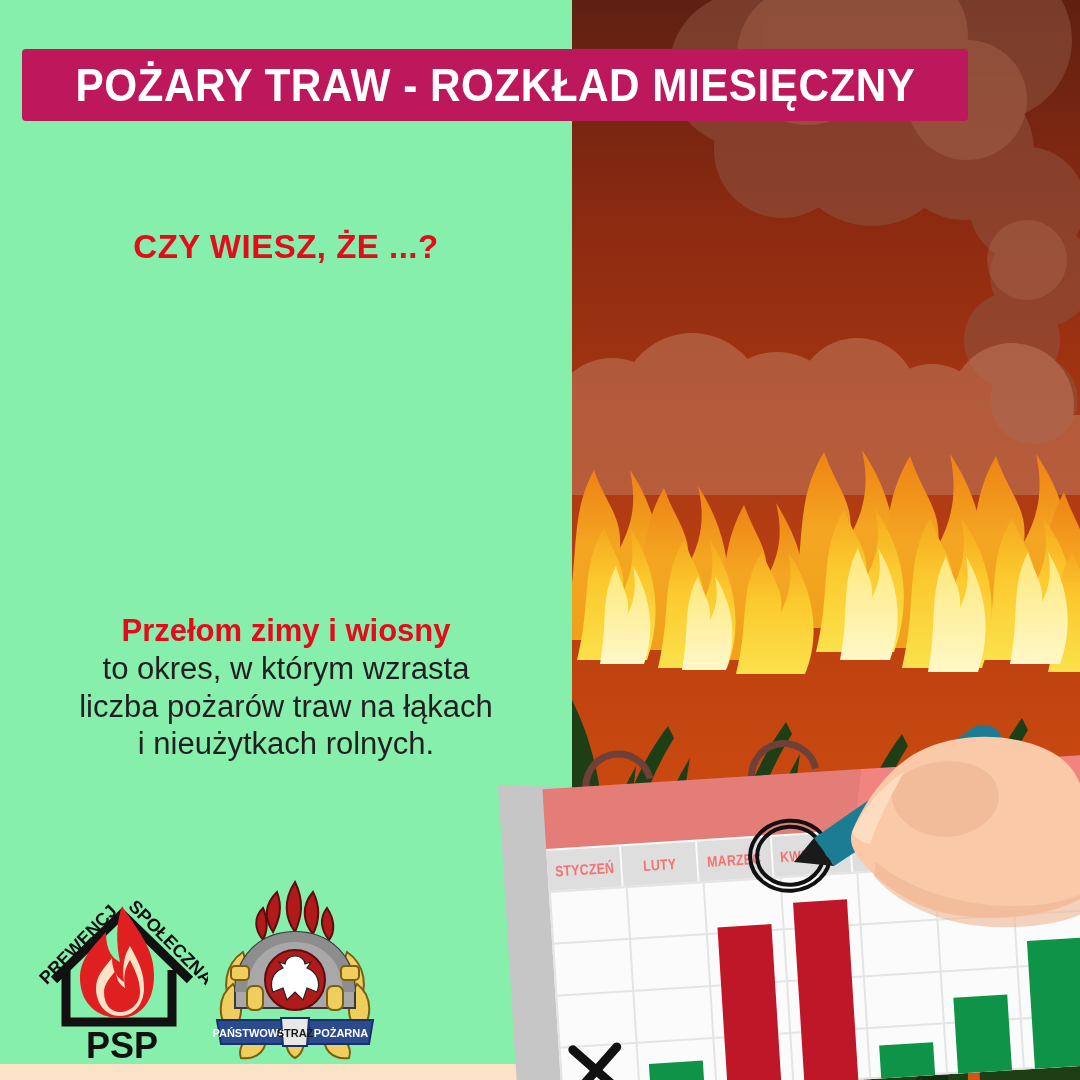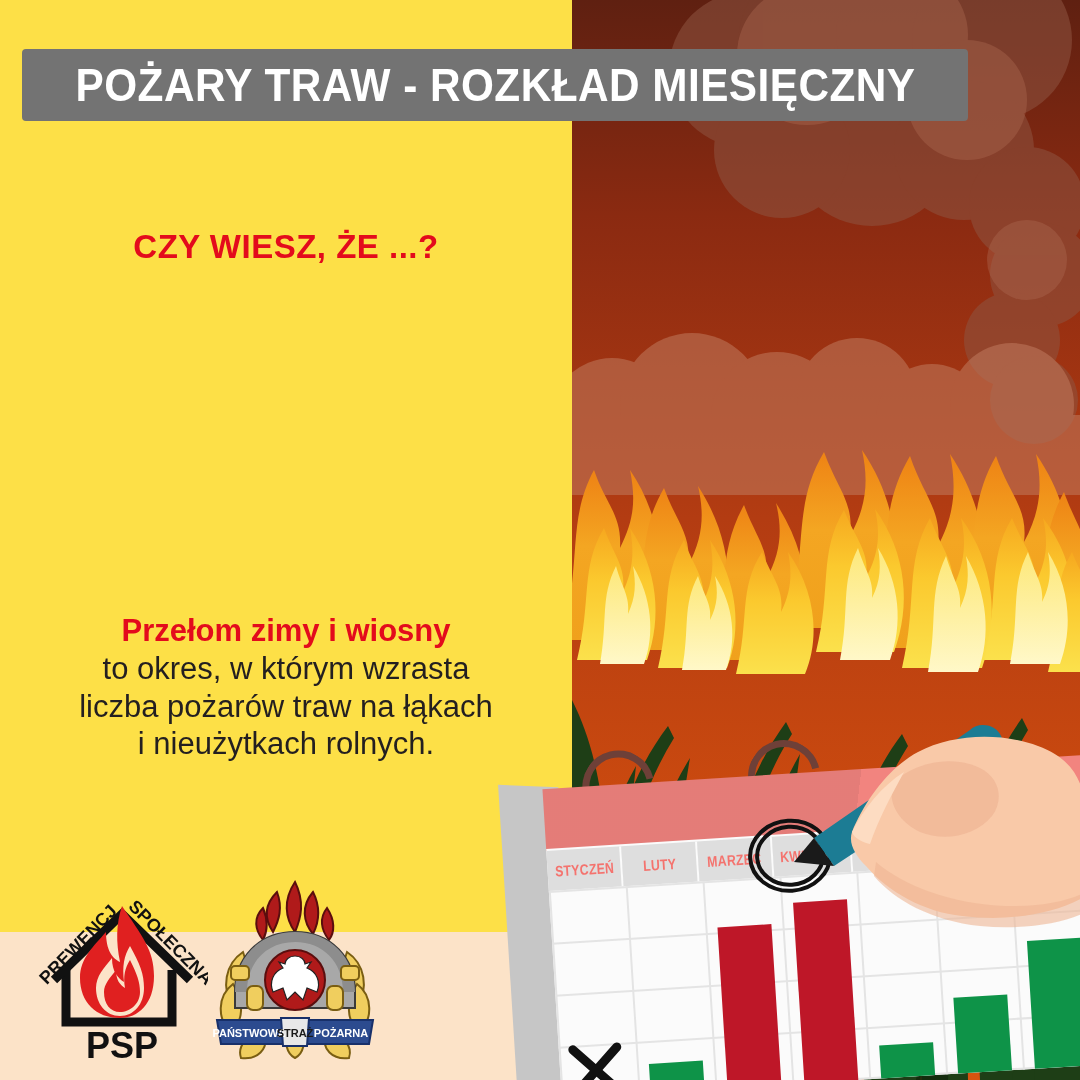--- a/index.html
+++ b/index.html
@@ -9,27 +9,27 @@
     background:#FCE3C8;
     position:relative;
   }
   #stage{position:absolute;inset:0;width:1080px;height:1080px;overflow:hidden;background:#FCE3C8;}
 
   
   .fire-panel{position:absolute;left:572px;top:0;width:508px;height:1080px;overflow:hidden;
     background:linear-gradient(180deg,#6E2412 0%,#8A2A11 18%,#B03B12 48%,#C9480F 72%,#D4520F 100%);}
 
   
-  .banner{position:absolute;left:22px;top:49px;width:946px;height:72px;background:#737373;border-radius:4px;
+  .banner{position:absolute;left:22px;top:49px;width:946px;height:72px;background:#be185d;border-radius:4px;
     display:flex;align-items:center;justify-content:center;z-index:40;}
   .banner-title{color:#FFFFFF;font-size:46px;font-weight:bold;letter-spacing:.5px;white-space:nowrap;
     transform:scaleX(.92);font-family:"Liberation Sans",sans-serif;}
 
   
-  .left-col{position:absolute;left:0;top:0;width:572px;height:932px;background:#fde047;z-index:30;}
+  .left-col{position:absolute;left:0;top:0;width:572px;height:1064px;background:#86efac;z-index:30;}
   .kicker{position:absolute;left:0;top:228px;width:572px;text-align:center;color:#E30B1C;
     font-size:33px;font-weight:bold;letter-spacing:.5px;}
   .para{position:absolute;left:14px;width:544px;text-align:center;color:#231F20;
     font-size:31px;line-height:1.22;}
   .para1{top:328px;}
   .para2{top:612px;}
   .hl{color:#E30B1C;font-weight:bold;}
 
   
   .logo-prew{position:absolute;left:36px;top:892px;width:172px;height:172px;}

